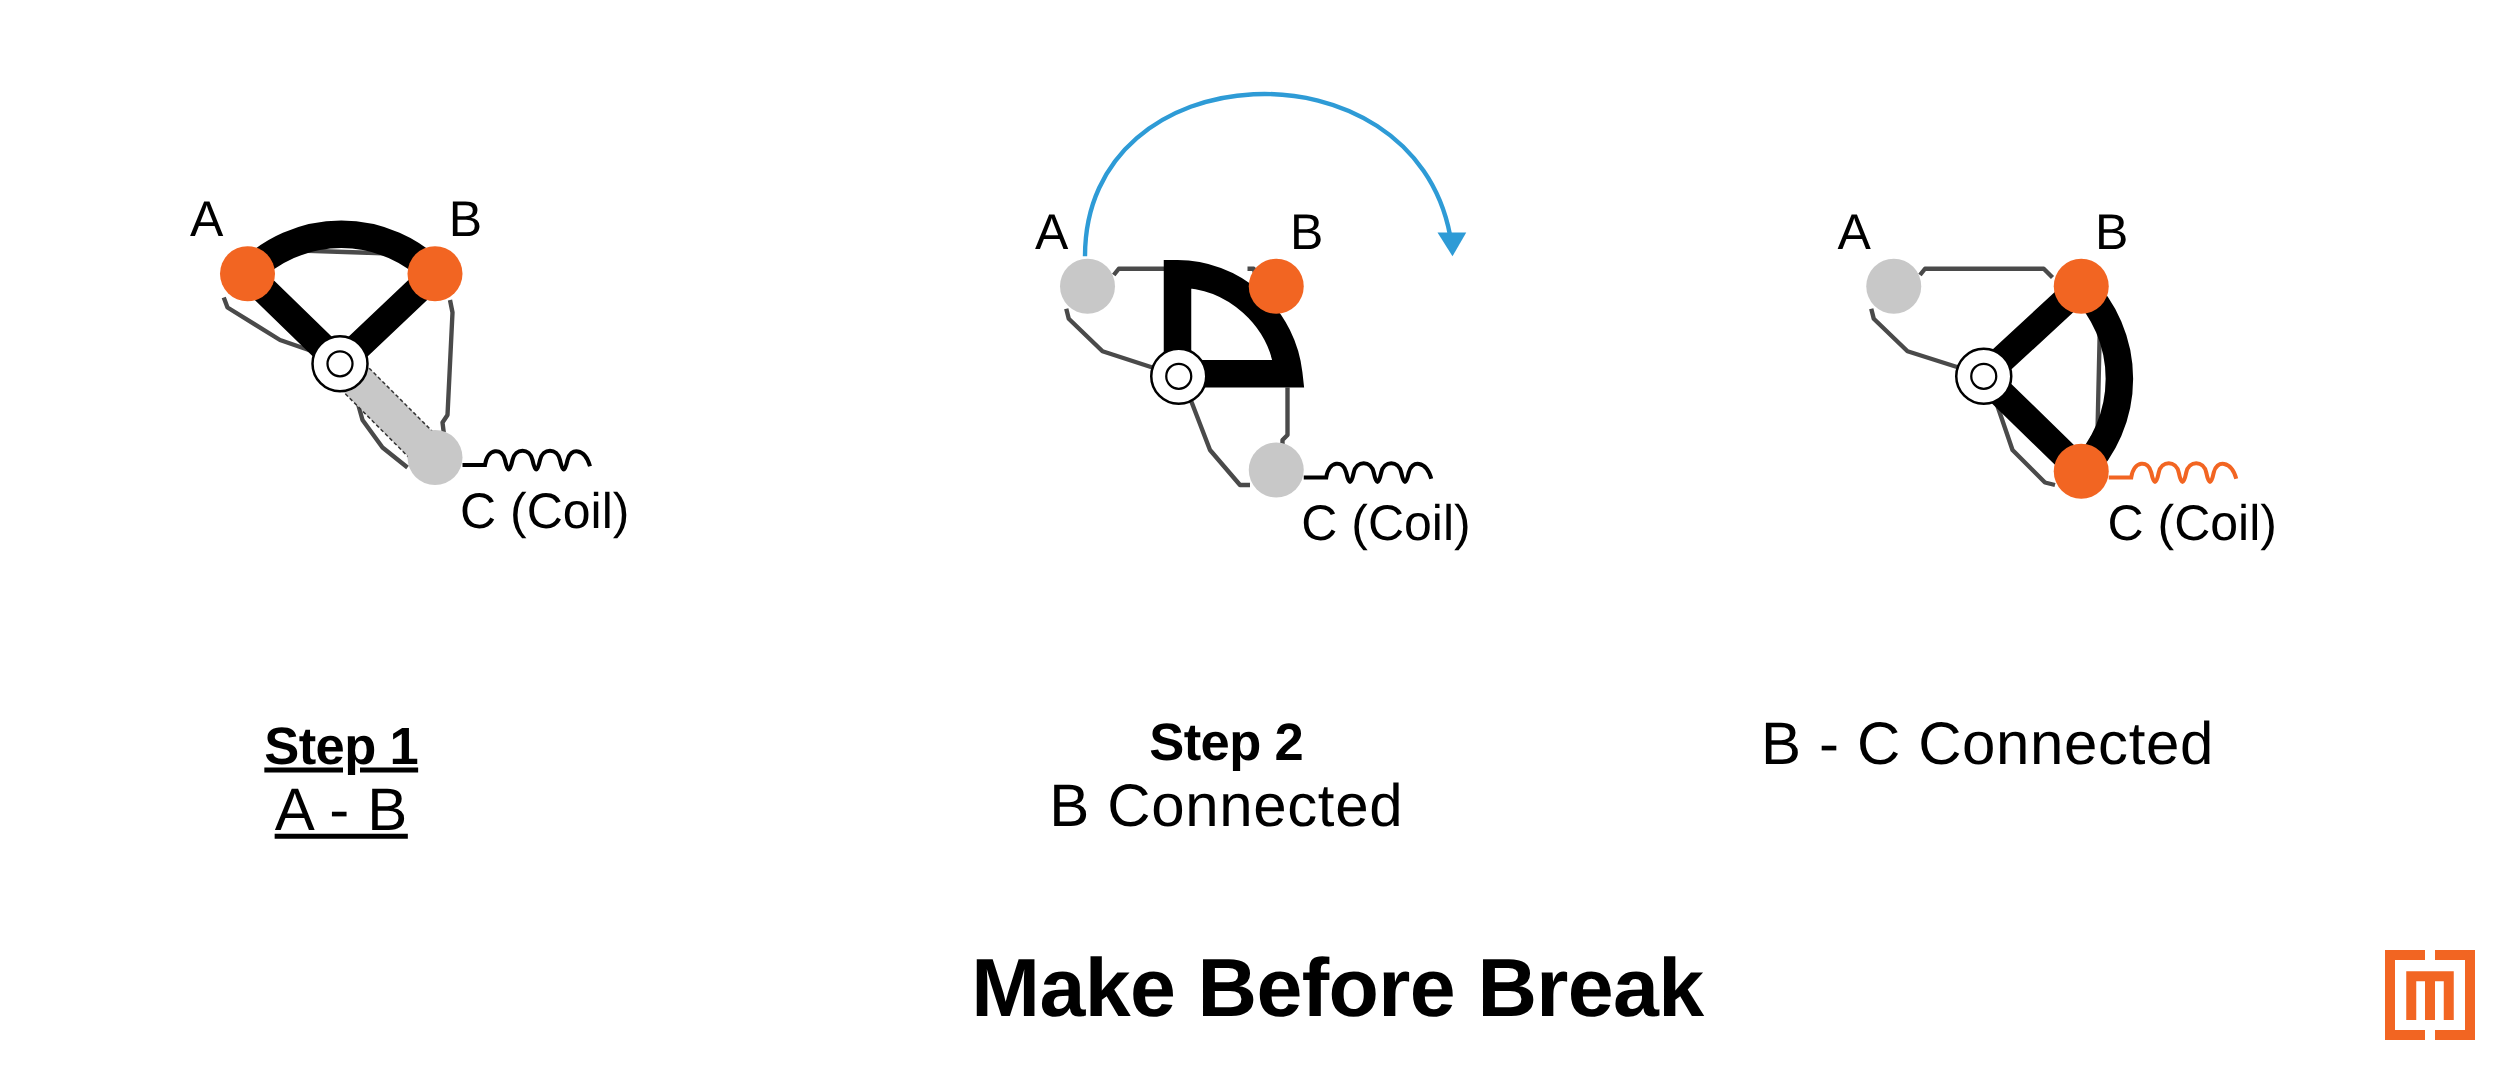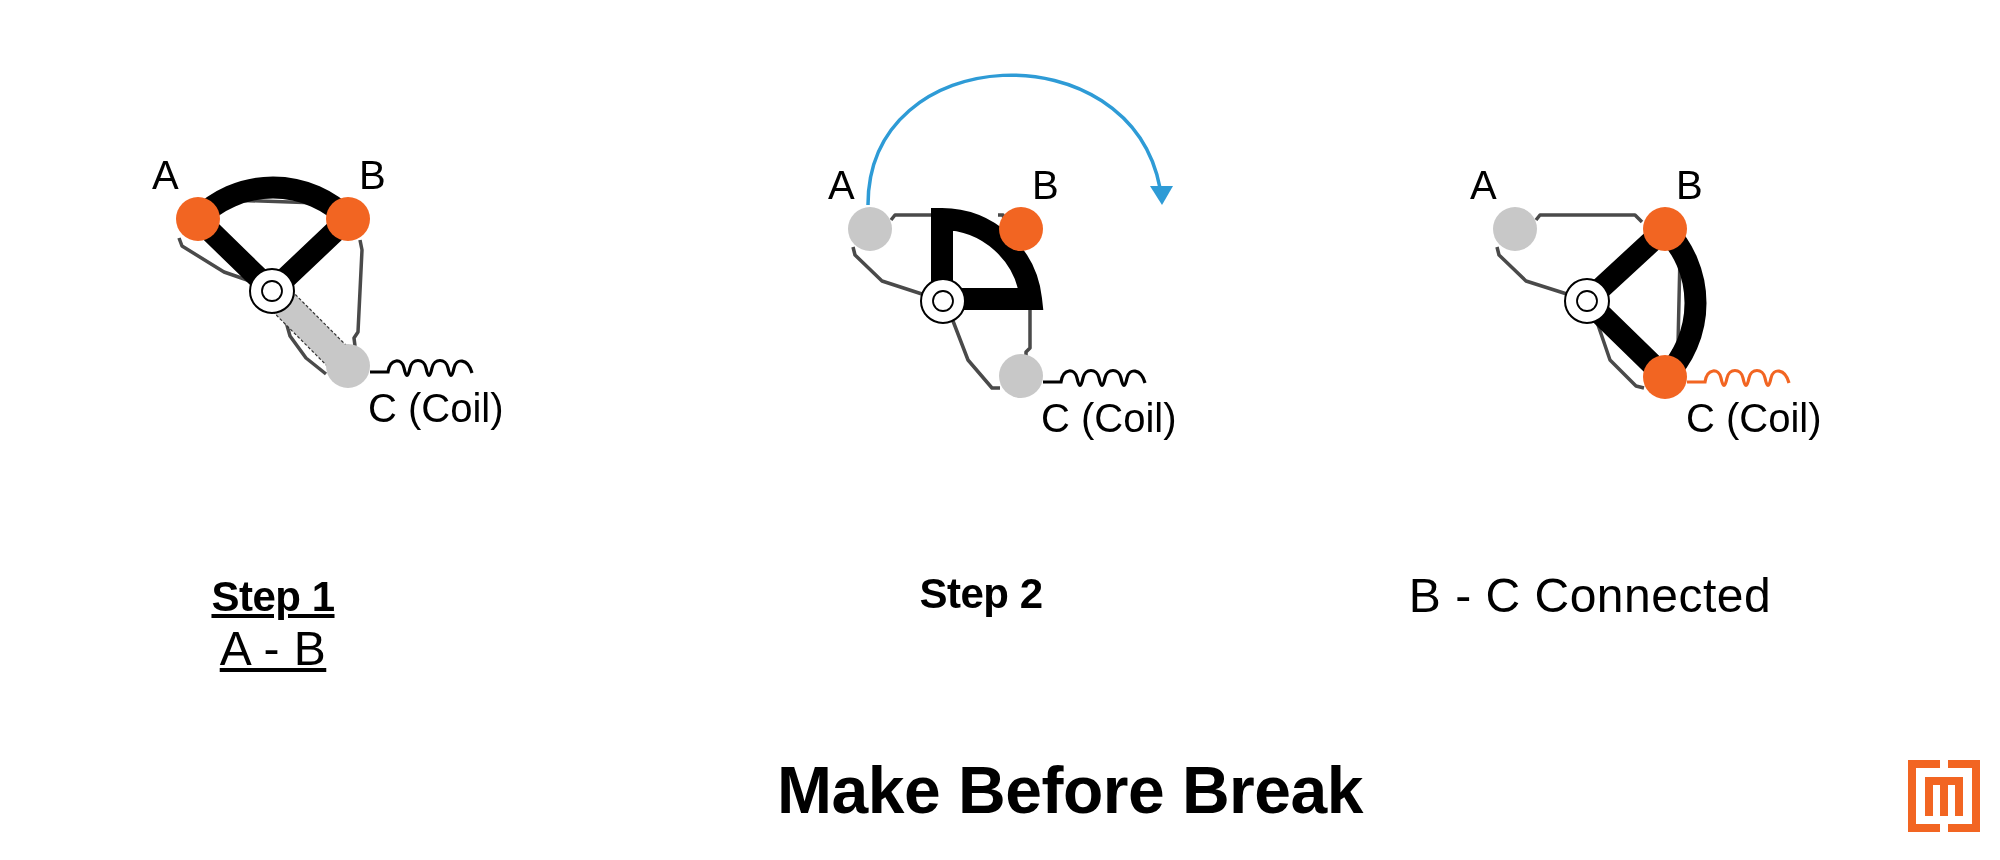--- a/index.html
+++ b/index.html
@@ -103,20 +103,21 @@
     <text class="coil-label" x="1686" y="432">C (Coil)</text>
   </g>
 </svg>
 
 <div class="step" style="left:73px; top:572px;text-decoration:underline;">
   <div class="step-title">Step 1</div>
   <div class="step-sub">A - B</div>
 </div>
 <div class="step" style="left:781px; top:569px;">
   <div class="step-title">Step 2</div>
+  <div class="step-sub">B Connected</div>
 </div>
 <div class="step" style="left:1390px; top:569px;">
   <div class="step-sub">B - C Connected</div>
 </div>
 
 <div class="main-title">Make Before Break</div>
 
 <svg class="logo" viewBox="0 0 72 72">
   <g fill="#F26522">
 

